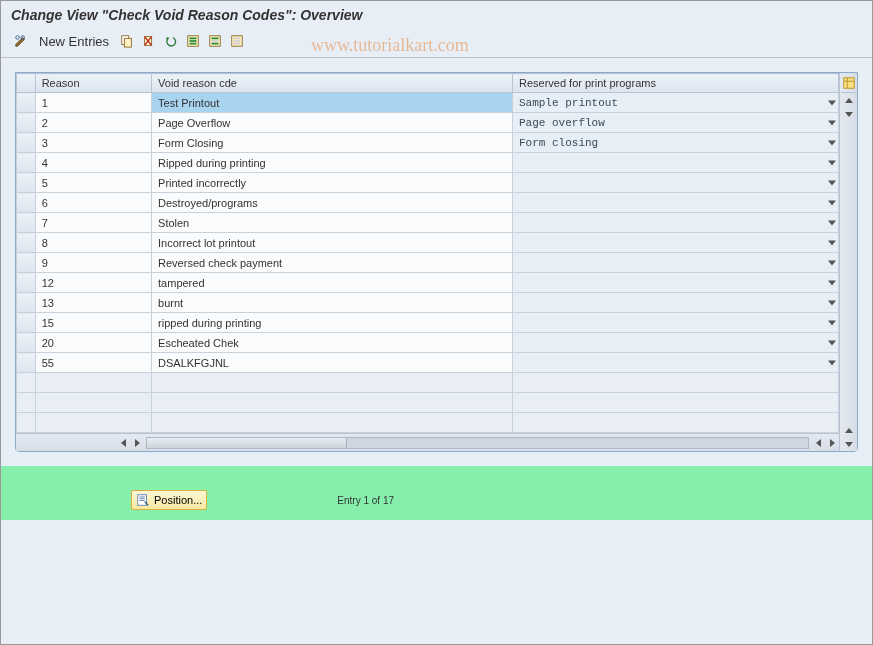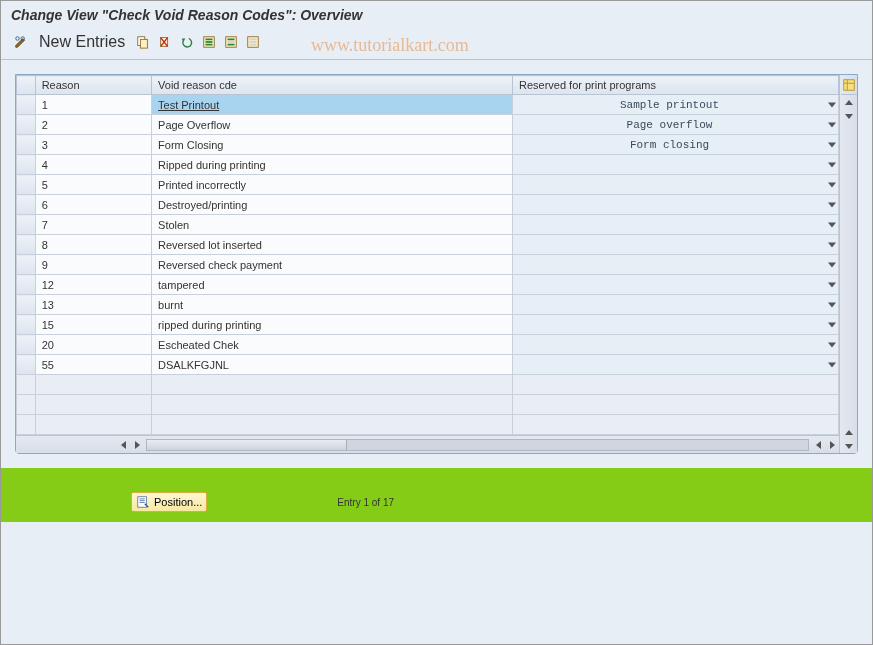--- a/index.html
+++ b/index.html
@@ -41,21 +41,21 @@
       justify-content: center;
       width: 20px;
       height: 20px;
       border: none;
       background: transparent;
       cursor: pointer;
       padding: 0;
     }
     .new-entries {
       width: auto;
-      font-size: 16px;
+      font-size: 13px;
       color: #333;
       padding: 2px 6px;
       background: transparent;
       border: none;
       cursor: pointer;
     }
     .watermark {
       position: absolute;
       left: 310px;
       top: 8px;
@@ -111,29 +111,27 @@
       font-size: 11px;
       color: #333;
     }
     table.grid td.row-header {
       background: linear-gradient(to bottom, #eef2f8, #dce4ee);
       width: 14px;
     }
     .cell-selected {
       background: #a8d4f0 !important;
       border: 1px dashed #2a5a8a !important;
-      text-decoration: underline;
     }
     .reserved-cell {
       font-family: "Courier New", monospace;
       font-size: 11px;
       background: #e6eef6 !important;
       position: relative;
       padding-right: 18px !important;
-      text-align: center;
     }
     .reserved-cell.filled {
       color: #3a4a5a;
     }
     .dropdown-arrow {
       position: absolute;
       right: 2px;
       top: 50%;
       transform: translateY(-50%);
       width: 0;
@@ -200,21 +198,21 @@
       top: 0;
       width: 200px;
       height: 100%;
       background: linear-gradient(to bottom, #e8ecf2, #ccd4dc);
       border-right: 1px solid #a8b0bc;
     }
     .footer {
       padding: 24px 10px 10px 130px;
       display: flex;
       align-items: center;
-      background: #84cc16;
+      background: #86efac;
     }
     .position-btn {
       display: inline-flex;
       align-items: center;
       border: 1px solid #d8b040;
       background: linear-gradient(to bottom, #fef7d5, #f7e8a0);
       padding: 2px 4px;
       cursor: pointer;
       font-size: 11px;
       border-radius: 2px;
@@ -336,33 +334,33 @@
               </tr>
               <tr>
                 <td class="row-header"></td>
                 <td>5</td>
                 <td>Printed incorrectly</td>
                 <td class="reserved-cell"><span></span><span class="dropdown-arrow"></span></td>
               </tr>
               <tr>
                 <td class="row-header"></td>
                 <td>6</td>
-                <td>Destroyed/printing</td>
+                <td>Destroyed/programs</td>
                 <td class="reserved-cell"><span></span><span class="dropdown-arrow"></span></td>
               </tr>
               <tr>
                 <td class="row-header"></td>
                 <td>7</td>
                 <td>Stolen</td>
                 <td class="reserved-cell"><span></span><span class="dropdown-arrow"></span></td>
               </tr>
               <tr>
                 <td class="row-header"></td>
                 <td>8</td>
-                <td>Reversed lot inserted</td>
+                <td>Incorrect lot printout</td>
                 <td class="reserved-cell"><span></span><span class="dropdown-arrow"></span></td>
               </tr>
               <tr>
                 <td class="row-header"></td>
                 <td>9</td>
                 <td>Reversed check payment</td>
                 <td class="reserved-cell"><span></span><span class="dropdown-arrow"></span></td>
               </tr>
               <tr>
                 <td class="row-header"></td>

